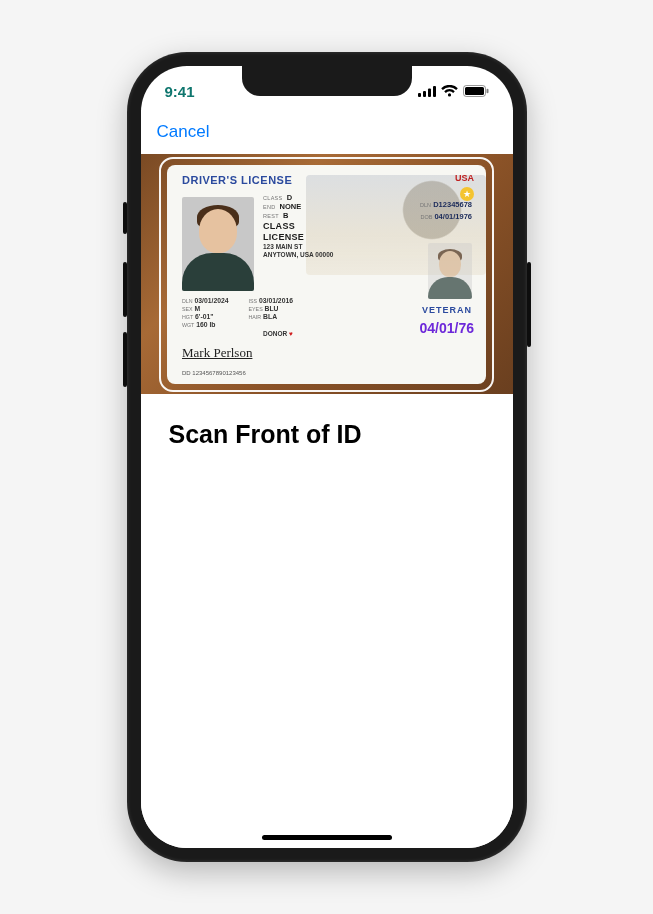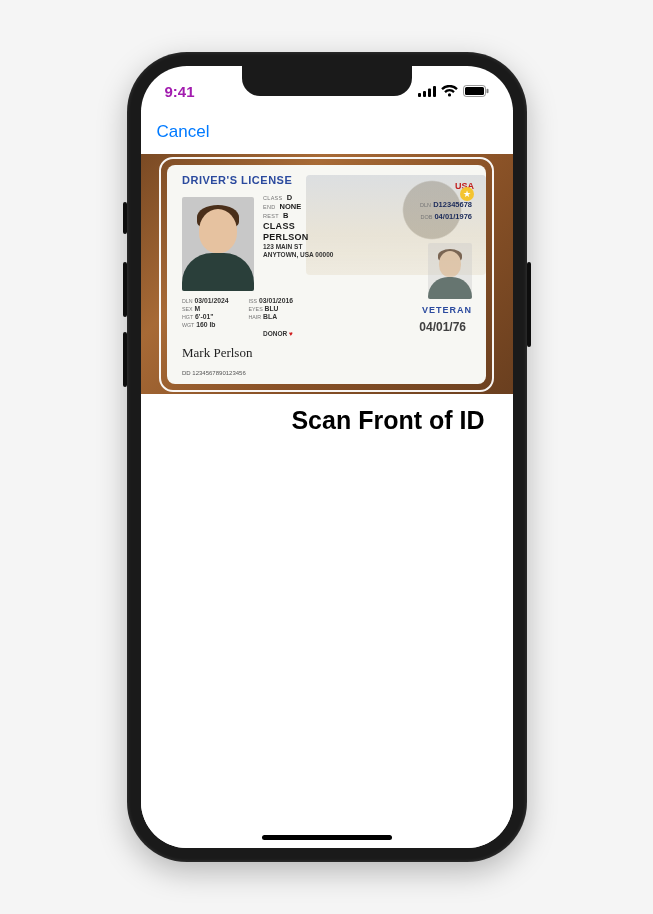--- a/index.html
+++ b/index.html
@@ -54,21 +54,21 @@
 
   
   .status-bar {
     height: 44px;
     display:flex;
     justify-content:space-between;
     align-items:center;
     padding: 6px 24px 0;
     font-size: 15px;
     font-weight: 600;
-    color:#a21caf;
+    color:#0f766e;
     position: relative;
     z-index: 40;
     gap: 8px;
   }
   .status-right { display:flex; align-items:center; gap:5px; }
   .status-right svg { display:block; }
 
   
   .nav-bar {
     height: 44px;
@@ -124,21 +124,21 @@
   .id-title {
     position:absolute;
     top:9px;
     left:15px;
     font-size:11px;
     letter-spacing:.5px;
     font-weight:700;
     color:#2b4a9e;
   }
   .id-usa {
-    position:absolute; top:16px; right:12px;
+    position:absolute; top:8px; right:12px;
     font-size:9px; font-weight:700; color:#c02020;
   }
   .id-star {
     position:absolute; top:22px; right:12px;
     width:14px; height:14px; border-radius:50%;
     background:#f4c430;
     display:flex; align-items:center; justify-content:center;
     color:#fff; font-size:9px;
   }
   .id-photo {
@@ -211,43 +211,43 @@
   .id-row-dln .lbl{color:#777; font-size:5.5px;}
   .id-row-dln .val{font-weight:700;}
   .id-dob { position:absolute; right:14px; top:47px; text-align:right; font-size:7.5px;}
   .id-dob .lbl{color:#777; font-size:5.5px;}
   .id-dob .val{font-weight:700;}
   .id-veteran {
     position:absolute; right:14px; top:140px;
     font-size:9px; font-weight:800; color:#2b4a9e; letter-spacing:1px;
   }
   .id-bigdate {
-    position:absolute; right:20px; top:155px;
-    font-size:12px; font-weight:700; color:#404040;
+    position:absolute; right:12px; top:155px;
+    font-size:14px; font-weight:700; color:#6d28d9;
   }
   .id-donor {
     position:absolute; left:96px; top:165px; font-size:6.5px; color:#333; font-weight:700;
   }
   .id-donor .heart{color:#d02020;}
   .id-sig {
     position:absolute; left:15px; bottom:23px;
     font-family: "Brush Script MT", cursive;
-    font-size:13px; color:#222;
+    font-size:13px; color:#222;text-decoration:underline;
   }
   .id-dd {
     position:absolute; left:15px; bottom:8px;
     font-size:6px; color:#555;
   }
 
   
   .content {
     flex:1;
     background:#fff;
-    padding: 12px 28px 0;
-    text-align:right;
+    padding: 26px 28px 0;
+    text-align:left;
   }
   .headline {
     font-size:25px;
     font-weight:700;
     color:#000;
     margin-bottom: 10px;
   }
   .body-text {
     font-size:15.5px;
     line-height:1.35;
@@ -321,21 +321,21 @@
           </div>
           <div class="id-dob">
             <span class="lbl">DOB</span> <span class="val">04/01/1976</span>
           </div>
 
           <div class="id-fields">
             <div><span class="lbl">CLASS</span> <span class="val">D</span></div>
             <div><span class="lbl">END</span> <span class="val">NONE</span></div>
             <div><span class="lbl">REST</span> <span class="val">B</span></div>
             <div class="name">CLASS</div>
-            <div class="name">PERLSON</div>
+            <div class="name">LICENSE</div>
             <div class="addr">123 MAIN ST</div>
             <div class="addr">ANYTOWN, USA 00000</div>
           </div>
 
           <div class="id-row2">
             <div class="cell"><span class="lbl">DLN</span> <span class="val">03/01/2024</span></div>
             <div class="cell"></div>
             <div class="cell"><span class="lbl">ISS</span> <span class="val">03/01/2016</span></div>
             <div class="cell"><span class="lbl">SEX</span> <span class="val">M</span></div>
             <div class="cell"></div>

